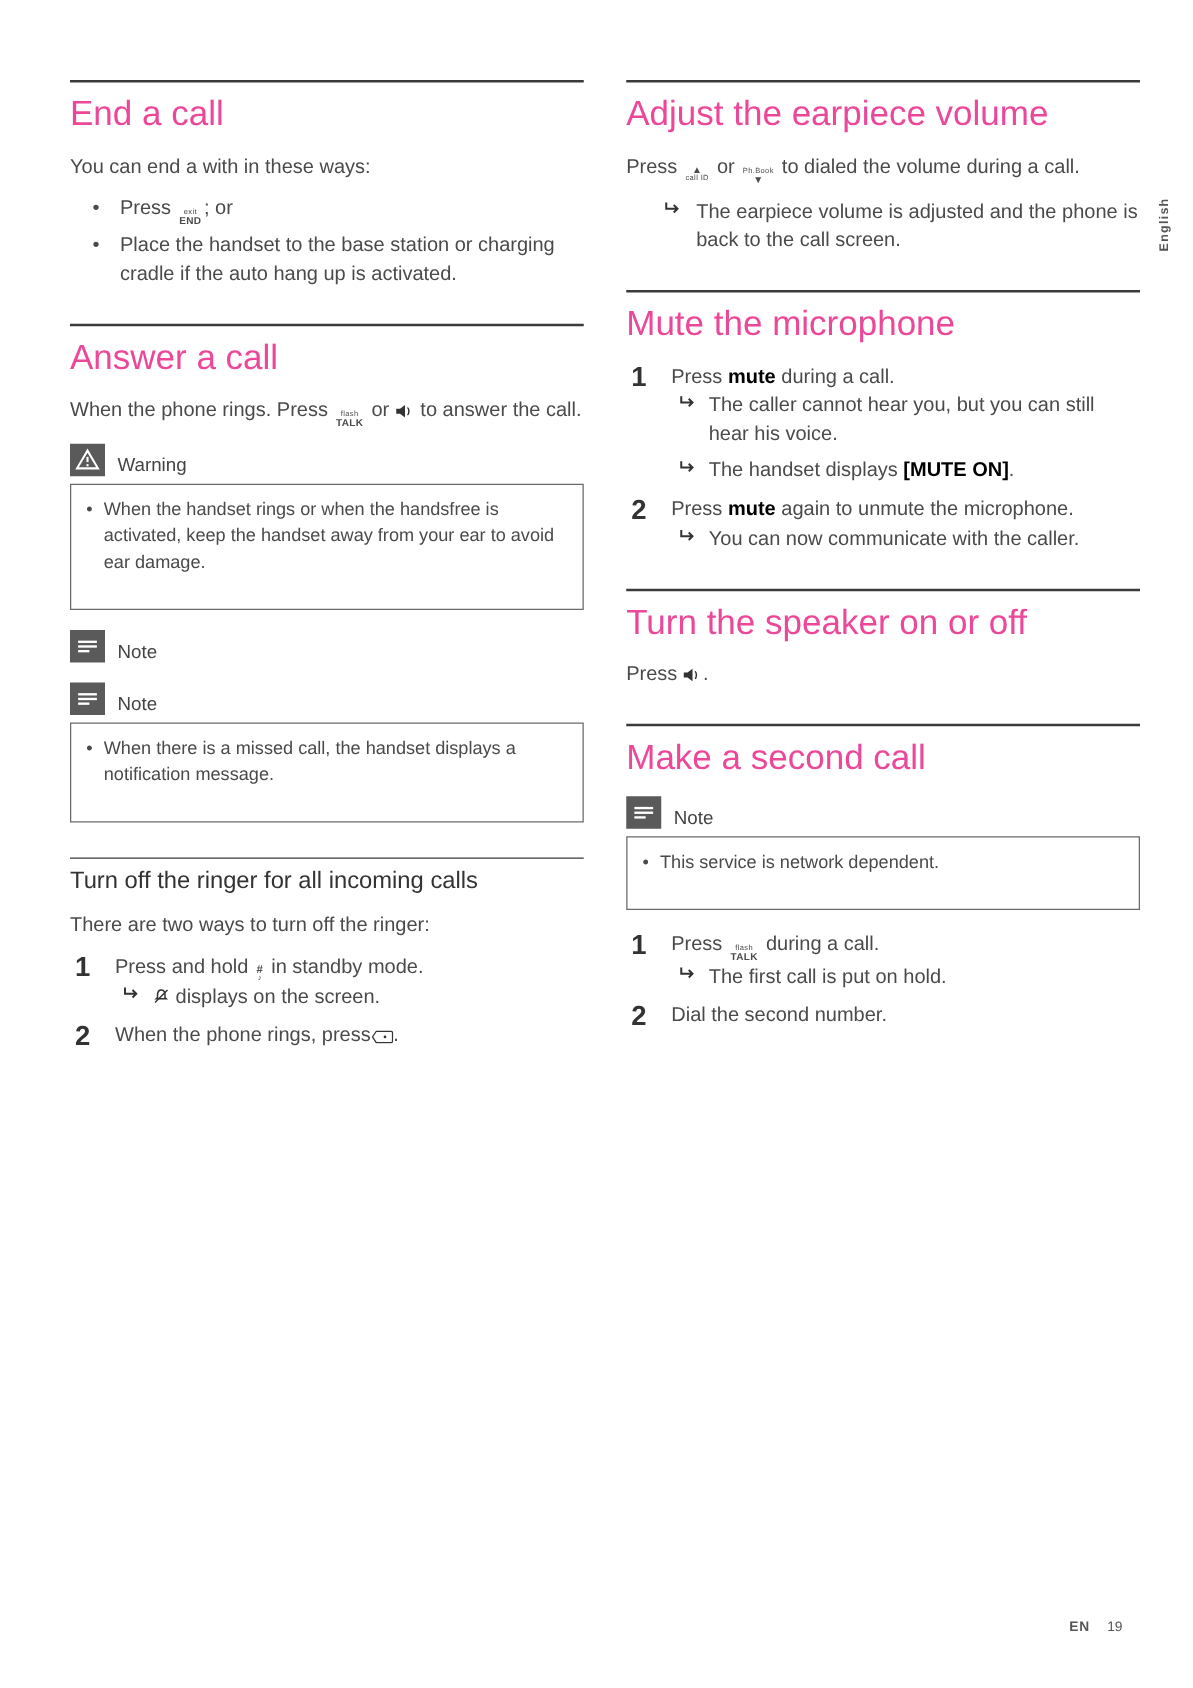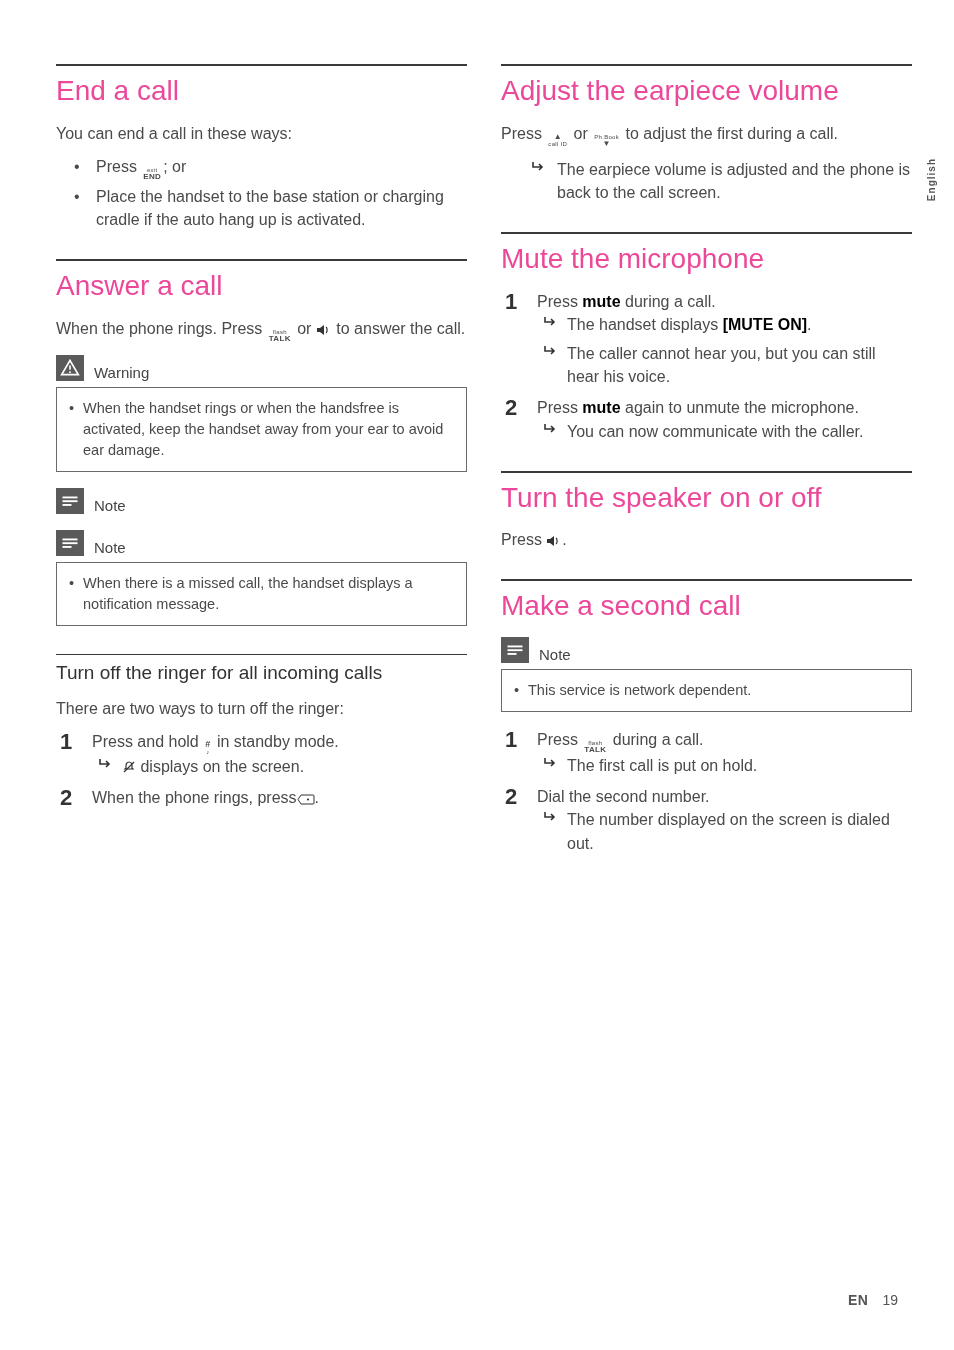--- a/index.html
+++ b/index.html
@@ -22,46 +22,46 @@
   .arrow-item.plain .arw { left: 6px; }
   ol.num { list-style: none; counter-reset: step; margin-left: 0; }
   ol.num > li { position: relative; padding-left: 36px; font-size: 16px; line-height: 1.45; margin-bottom: 8px; font-weight: 300; }
   ol.num > li .n { position: absolute; left: 4px; top: -4px; font-size: 22px; font-weight: 600; color: #333; font-family: "Helvetica Neue", Arial, sans-serif; }
   .callout { margin: 12px 0 16px; }
   .callout-head { display: flex; align-items: flex-end; gap: 10px; margin-bottom: 6px; }
   .callout-icon { width: 28px; height: 26px; background: #5a5a5a; display: flex; align-items: center; justify-content: center; color: #fff; }
   .callout-icon.warn svg { width: 20px; height: 20px; }
   .callout-icon.note svg { width: 18px; height: 14px; }
   .callout-title { font-size: 15px; color: #444; font-weight: 400; }
-  .callout-box { border: 1px solid #6a6a6a; padding: 10px 12px 10px 8px; }
+  .callout-box { border: 1px solid #6a6a6a; padding: 10px 12px 26px 8px; }
   .callout-box ul { list-style: none; }
   .callout-box li { position: relative; padding-left: 18px; font-size: 14.5px; line-height: 1.45; font-weight: 300; }
   .callout-box li::before { content: "•"; position: absolute; left: 4px; top: 0; }
   .key { font-size: 8px; line-height: 1; display: inline-flex; flex-direction: column; align-items: center; vertical-align: 0px; margin: 0 2px; font-weight: 600; letter-spacing: 0.3px; }
   .key .t { font-size: 6px; font-weight: 400; }
   .inline-icon { display:inline-block; vertical-align: -2px; }
   .side-lang { position: absolute; right: 28px; top: 158px; transform: rotate(-90deg); transform-origin: right top; font-size: 10px; letter-spacing: 1px; color: #555; font-weight: 600; }
-  .footer { position: absolute; right: 56px; bottom: 42px; font-size: 14px; color: #555; }
+  .footer { position: absolute; right: 56px; bottom: 42px; font-size: 11px; color: #555; }
   .footer .en { font-weight: 600; margin-right: 14px; letter-spacing:0.5px;}
   b.strong { font-weight: 600; color: #000000; }
   svg { display:block; }
 </style>
 </head>
 <body>
 
 <div class="side-lang">English</div>
 
 <div class="page">
 
   <div class="col">
 
     <div class="section">
       <hr class="hr-thick">
       <h2 class="sec-title">End a call</h2>
-      <p class="body">You can end a call in these ways:</p>
+      <p class="body">You can end a with in these ways:</p>
       <ul class="bullets">
         <li>
           <span>Press </span><span class="key">
               <span class="t">exit</span>
               <span>END</span>
             </span><span>; or</span>
         </li>
         <li>Place the handset to the base station or charging cradle if the auto hang up is activated.</li>
       </ul>
     </div>
@@ -167,21 +167,21 @@
     <div class="section">
       <hr class="hr-thick">
       <h2 class="sec-title">Adjust the earpiece volume</h2>
       <p class="body">
         <span>Press </span><span class="key">
             <span style="font-size:8px;">▲</span>
             <span class="t">call ID</span>
           </span><span> or </span><span class="key">
             <span class="t">Ph.Book</span>
             <span style="font-size:8px;">▼</span>
-          </span><span> to adjust the first during a call.</span>
+          </span><span> to dialed the volume during a call.</span>
       </p>
       <div class="arrow-item">
         <span class="arw">
             <svg width="14" height="12" viewBox="0 0 14 12">
               <path d="M2 1v5h8M8 3l3 3-3 3" fill="none" stroke="#333" stroke-width="1.6"></path>
             </svg>
           </span>
         <span>The earpiece volume is adjusted and the phone is back to the call screen.</span>
       </div>
     </div>
@@ -191,29 +191,29 @@
       <h2 class="sec-title">Mute the microphone</h2>
       <ol class="num">
         <li><span class="n">1</span>
           <span>Press </span><b class="strong">mute</b><span> during a call.</span>
           <div class="arrow-item plain">
             <span class="arw">
                 <svg width="14" height="12" viewBox="0 0 14 12">
                   <path d="M2 1v5h8M8 3l3 3-3 3" fill="none" stroke="#333" stroke-width="1.6"></path>
                 </svg>
               </span>
+            <span>The caller cannot hear you, but you can still hear his voice.</span>
+          </div>
+          <div class="arrow-item plain">
+            <span class="arw">
+                <svg width="14" height="12" viewBox="0 0 14 12">
+                  <path d="M2 1v5h8M8 3l3 3-3 3" fill="none" stroke="#333" stroke-width="1.6"></path>
+                </svg>
+              </span>
             <span>The handset displays </span><b class="strong">[MUTE ON]</b><span>.</span>
-          </div>
-          <div class="arrow-item plain">
-            <span class="arw">
-                <svg width="14" height="12" viewBox="0 0 14 12">
-                  <path d="M2 1v5h8M8 3l3 3-3 3" fill="none" stroke="#333" stroke-width="1.6"></path>
-                </svg>
-              </span>
-            <span>The caller cannot hear you, but you can still hear his voice.</span>
           </div>
         </li>
         <li><span class="n">2</span>
           <span>Press </span><b class="strong">mute</b><span> again to unmute the microphone.</span>
           <div class="arrow-item plain">
             <span class="arw">
                 <svg width="14" height="12" viewBox="0 0 14 12">
                   <path d="M2 1v5h8M8 3l3 3-3 3" fill="none" stroke="#333" stroke-width="1.6"></path>
                 </svg>
               </span>
@@ -266,28 +266,20 @@
             <span class="arw">
                 <svg width="14" height="12" viewBox="0 0 14 12">
                   <path d="M2 1v5h8M8 3l3 3-3 3" fill="none" stroke="#333" stroke-width="1.6"></path>
                 </svg>
               </span>
             <span>The first call is put on hold.</span>
           </div>
         </li>
         <li><span class="n">2</span>
           <span>Dial the second number.</span>
-          <div class="arrow-item plain">
-            <span class="arw">
-                <svg width="14" height="12" viewBox="0 0 14 12">
-                  <path d="M2 1v5h8M8 3l3 3-3 3" fill="none" stroke="#333" stroke-width="1.6"></path>
-                </svg>
-              </span>
-            <span>The number displayed on the screen is dialed out.</span>
-          </div>
         </li>
       </ol>
     </div>
 
   </div>
 </div>
 
 <div class="footer">
   <span class="en">EN</span><span>19</span>
 </div>

